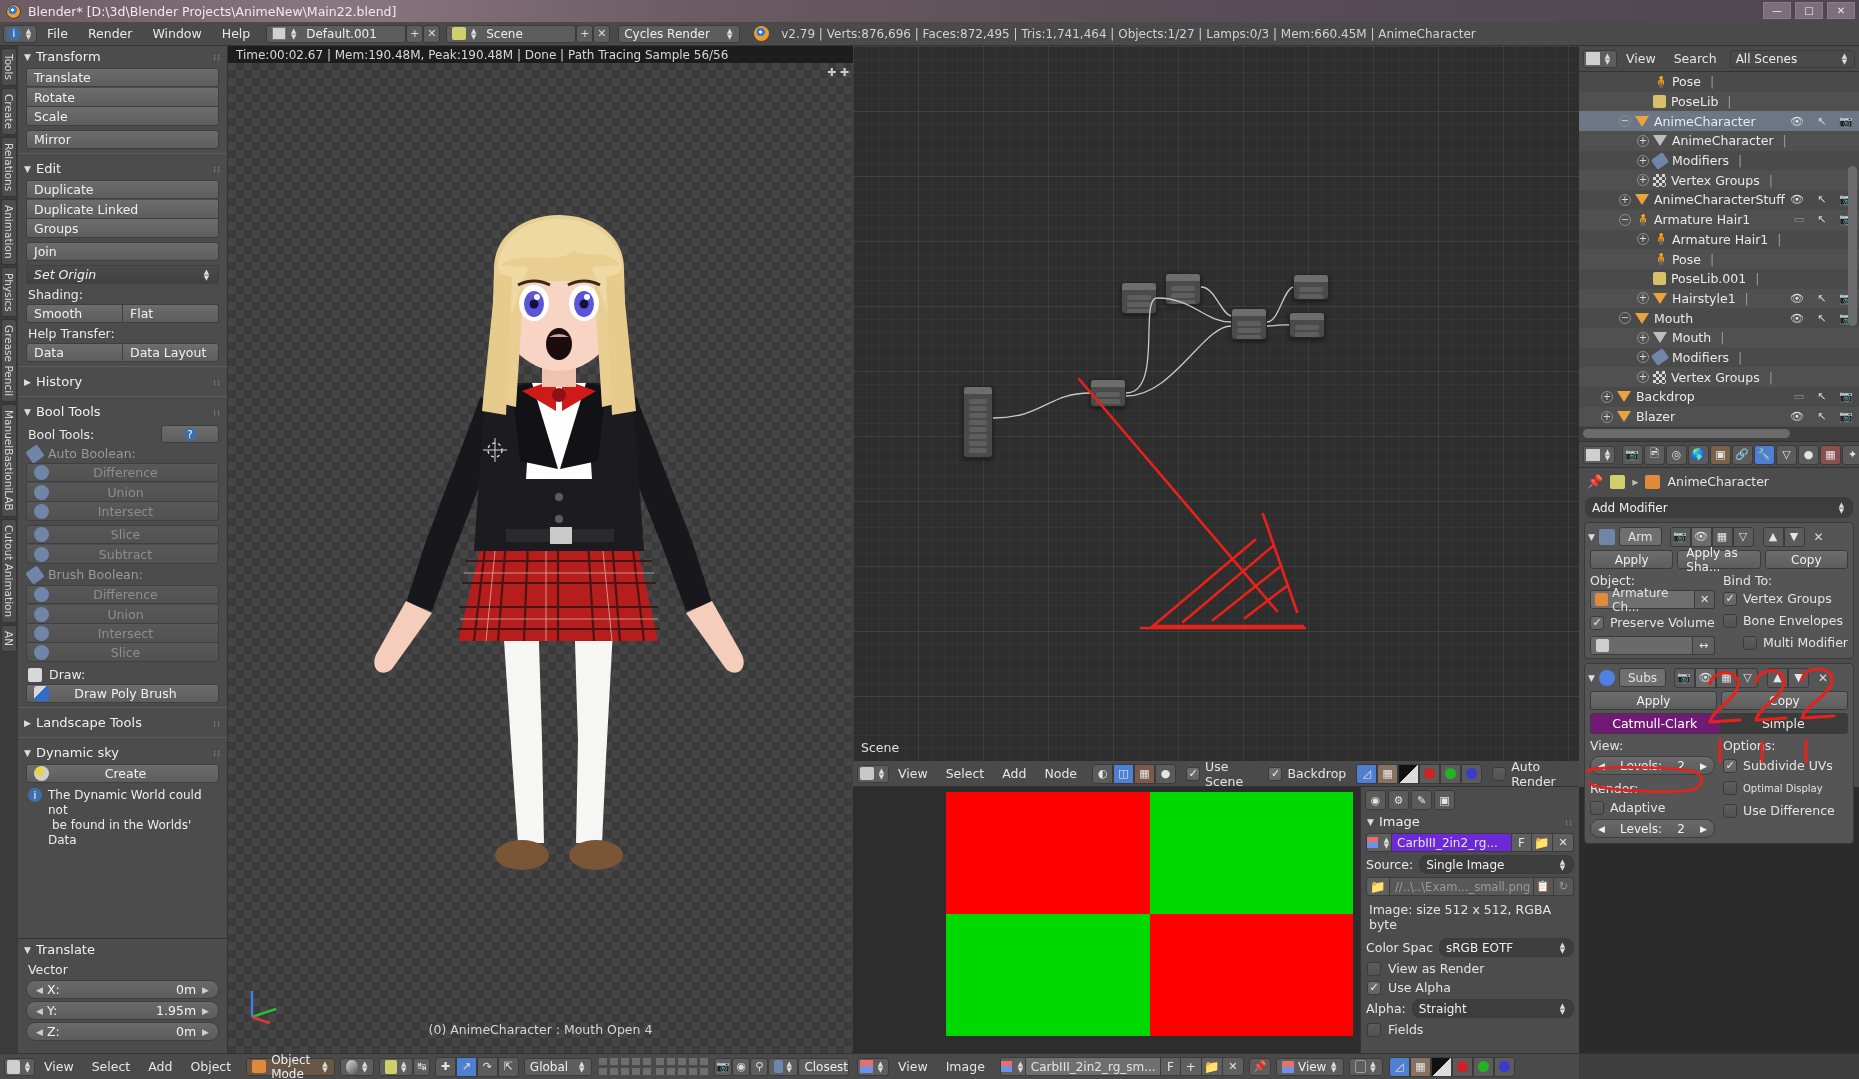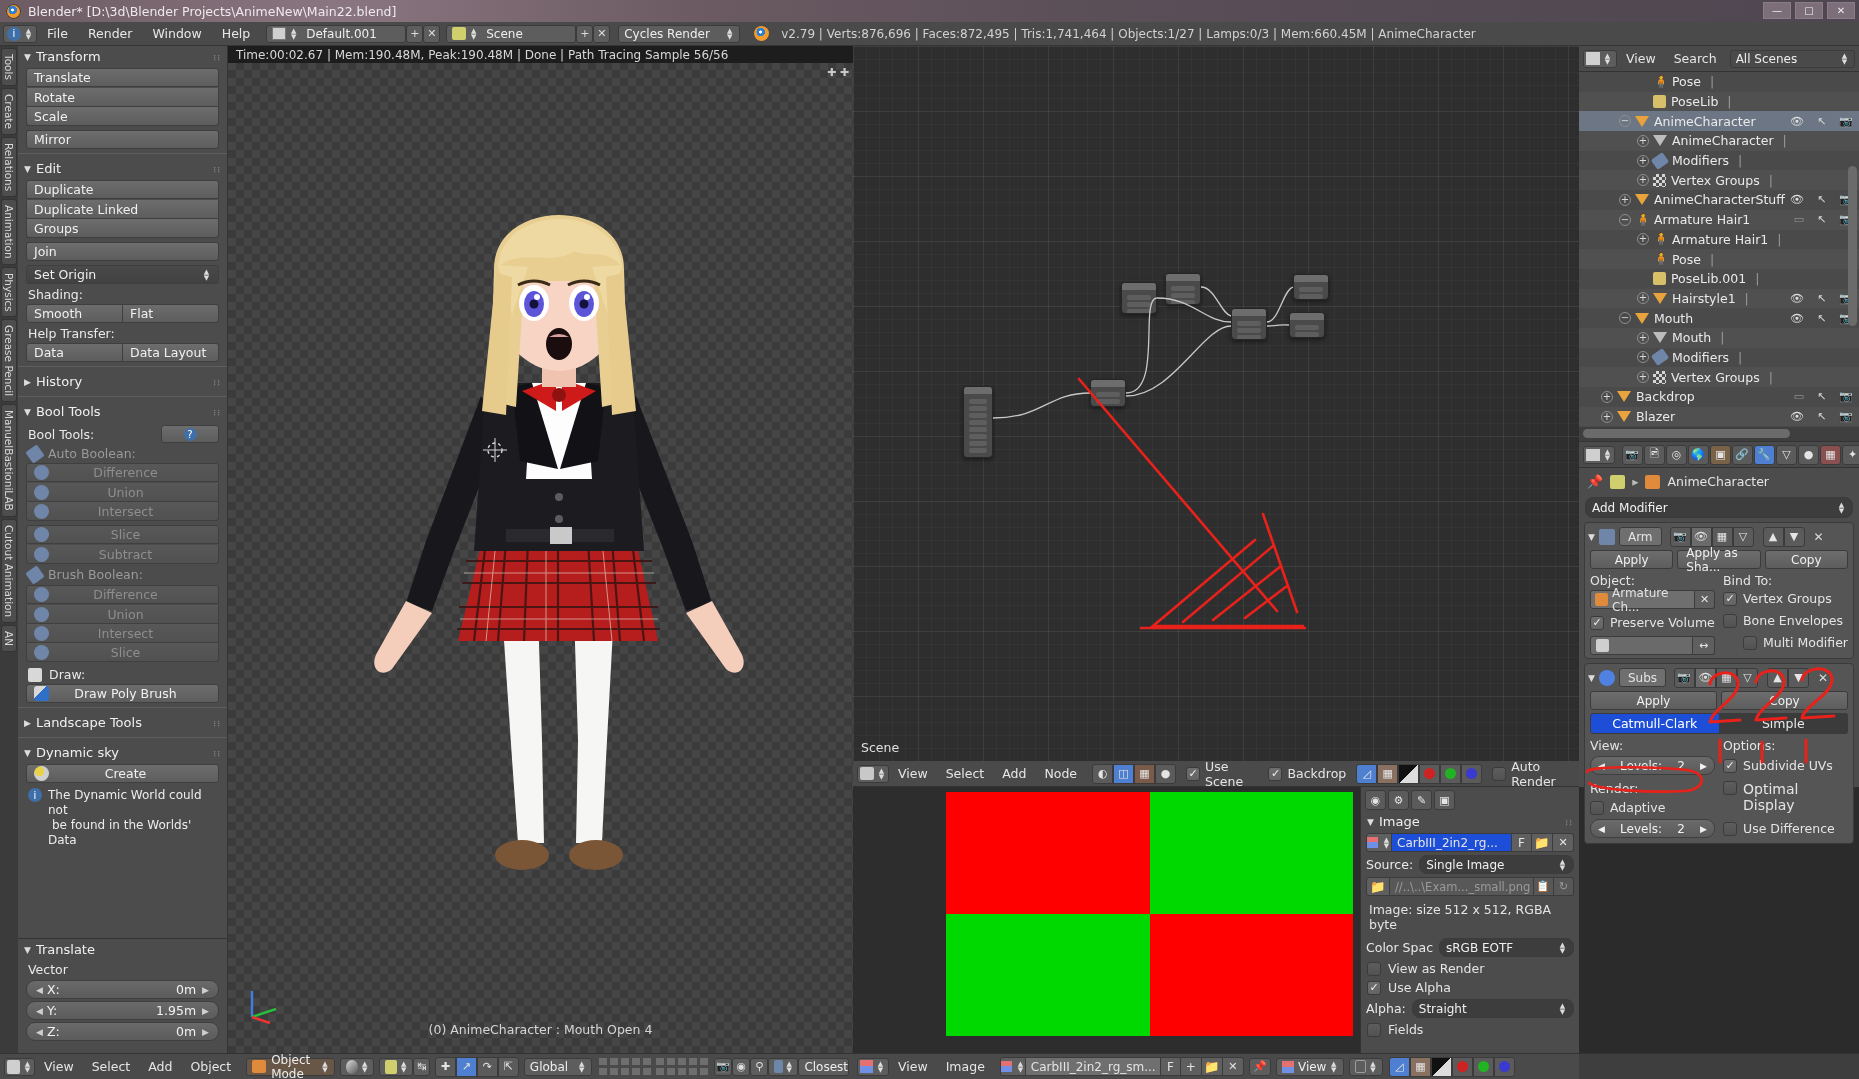--- a/index.html
+++ b/index.html
@@ -141,21 +141,21 @@
   .propbtn.on{ background:#4f7fd0;}
   .modbox{ margin:4px 5px; border:1px solid #3a3a3a; border-radius:4px; background:#555; padding:3px;}
   .modhdr{ display:flex; align-items:center; gap:4px; height:21px;}
   .mbtn{ height:19px; border:1px solid #3b3b3b; border-radius:3px;
      background:linear-gradient(#6d6d6d,#5d5d5d); display:flex; align-items:center;
      justify-content:center; font-size:12px; color:#f0f0f0; padding:0 8px;}
   .mrow{ display:flex; gap:4px; margin:3px 2px;}
   .mrow .mbtn{ flex:1;}
   .segbtn{ flex:1; height:21px; display:flex;align-items:center;justify-content:center;
      font-size:12.5px; border:1px solid #3b3b3b;}
-  .segbtn.on{ background:#1d4ed8; color:#fff; border-radius:3px 0 0 3px;}
+  .segbtn.on{ background:#701a75; color:#fff; border-radius:3px 0 0 3px;}
   .segbtn.off{ background:#3b3b3b; color:#eaeaea; border-radius:0 3px 3px 0; border-left:none;}
   .lvlfield{ height:19px; background:linear-gradient(#6a6a6a,#5b5b5b); border:1px solid #3f3f3f;
      border-radius:9px; display:flex; align-items:center; justify-content:space-between;
      padding:0 7px; font-size:12px; color:#f2f2f2;}
   
   .footer{ position:absolute; height:26px; background:#4a4a4a; display:flex; align-items:center;
      padding:0 4px; border-top:1px solid #333;}
   .annot{ position:absolute; pointer-events:none;}
 </style>
 </head>
@@ -234,21 +234,21 @@
   <div class="sep"></div>
   <div class="panel-hdr" style="border-top:none;">
     <span class="tri">▼</span>
     <span>Edit</span>
     <span class="dots">⁝⁝</span>
   </div>
   <div class="tbtn gtop">Duplicate</div>
   <div class="tbtn grouped">Duplicate Linked</div>
   <div class="tbtn grouped gbot">Groups</div>
   <div class="tbtn" style="margin-top:4px;">Join</div>
-  <div class="tbtn dark" style="margin-top:4px;justify-content:space-between;">
+  <div class="tbtn dark" style="margin-top:4px;justify-content:space-between;font-style:italic;">
     <span>Set Origin</span>
     <span class="spin">▲<br>▼</span>
   </div>
   <div class="tlabel">Shading:</div>
   <div class="row2">
     <div class="tbtn">Smooth</div>
     <div class="tbtn">Flat</div>
   </div>
   <div class="tlabel">Help Transfer:</div>
   <div class="row2">
@@ -613,21 +613,21 @@
   <div class="panel-hdr" style="border-top:none;padding:2px 6px;">
     <span class="tri">▼</span>
     <span>Image</span>
     <span class="dots">⁝⁝</span>
   </div>
   <div style="display:flex;margin:2px 5px;gap:0;">
     <div style="width:26px;height:19px;border:1px solid #3b3b3b;border-radius:3px 0 0 3px;background:#5f5f5f;display:flex;align-items:center;justify-content:center;gap:1px;">
       <span style="width:11px;height:11px;background:linear-gradient(#e57070 50%,#7090e5 50%);display:block;"></span>
       <span class="spin">▲<br>▼</span>
     </div>
-    <div style="flex:1;height:19px;border:1px solid #3b3b3b;border-left:none;background:#1d4ed8;display:flex;align-items:center;padding-left:5px;font-size:12px;">CarbIII_2in2_rg...</div>
+    <div style="flex:1;height:19px;border:1px solid #3b3b3b;border-left:none;background:#6d28d9;display:flex;align-items:center;padding-left:5px;font-size:12px;">CarbIII_2in2_rg...</div>
     <div style="width:20px;height:19px;border:1px solid #3b3b3b;border-left:none;background:#5f5f5f;display:flex;align-items:center;justify-content:center;font-size:12px;">F</div>
     <div style="width:21px;height:19px;border:1px solid #3b3b3b;border-left:none;background:#5f5f5f;display:flex;align-items:center;justify-content:center;">📁</div>
     <div style="width:21px;height:19px;border:1px solid #3b3b3b;border-left:none;border-radius:0 3px 3px 0;background:#5f5f5f;display:flex;align-items:center;justify-content:center;font-size:11px;">✕</div>
   </div>
   <div style="display:flex;align-items:center;margin:3px 5px;gap:6px;">
     <span class="plabel">Source:</span>
     <div class="pfield pdrop" style="flex:1;margin:0;">
       <span>Single Image</span>
       <span class="spin">▲<br>▼</span>
     </div>
@@ -966,21 +966,21 @@
           <span>2</span>
           <span style="font-size:9px;">▶</span>
         </div>
       </div>
       <div style="flex:1;">
         <div style="font-size:12.5px;">Options:</div>
         <div style="display:flex;align-items:center;gap:6px;margin-top:5px;font-size:12.5px;">
           <span class="chk on">✓</span>
           <span>Subdivide UVs</span>
         </div>
-        <div style="display:flex;gap:6px;margin-top:8px;font-size:14px;">
+        <div style="display:flex;align-items:center;gap:6px;margin-top:8px;font-size:10px;">
           <span class="chk"></span>
           <span>Optimal Display</span>
         </div>
         <div style="display:flex;align-items:center;gap:6px;margin-top:8px;font-size:12.5px;">
           <span class="chk"></span>
           <span>Use Difference</span>
         </div>
       </div>
     </div>
 

